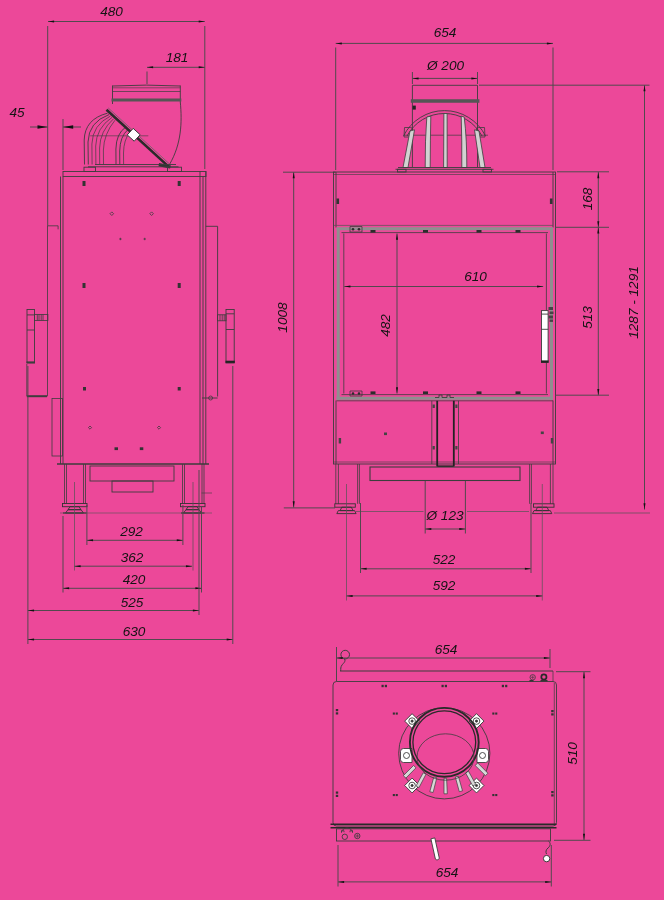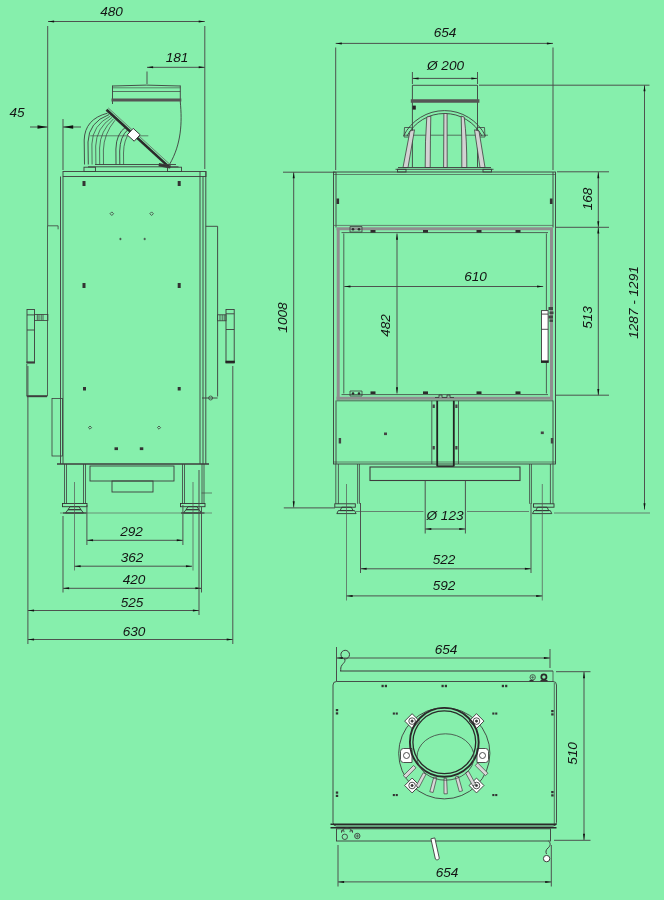--- a/index.html
+++ b/index.html
@@ -1,16 +1,16 @@
 <!DOCTYPE html>
 <html><head>
 <meta charset="utf-8">
 <style>
   html,body{margin:0;padding:0;background:#fff;}
-  #page{width:664px;height:900px;position:relative;background:#86efac;overflow:hidden;}
+  #page{width:664px;height:900px;position:relative;background:#ec4899;overflow:hidden;}
   svg{position:absolute;left:0;top:0;}
   text{font-family:"Liberation Sans",sans-serif;font-style:italic;fill:#141414;font-size:13.6px;}
 </style>
 </head>
 <body>
 <div id="page">
 <svg width="664" height="900" viewBox="0 0 664 900">
 <defs>
   <marker id="ar" viewBox="-12 -3 12 6" refX="0" refY="0" markerWidth="12" markerHeight="3.2" orient="auto-start-reverse" markerUnits="userSpaceOnUse">
     <path d="M0,0 L-11.5,-1.9 L-11.5,1.9 Z" fill="#111"></path>

